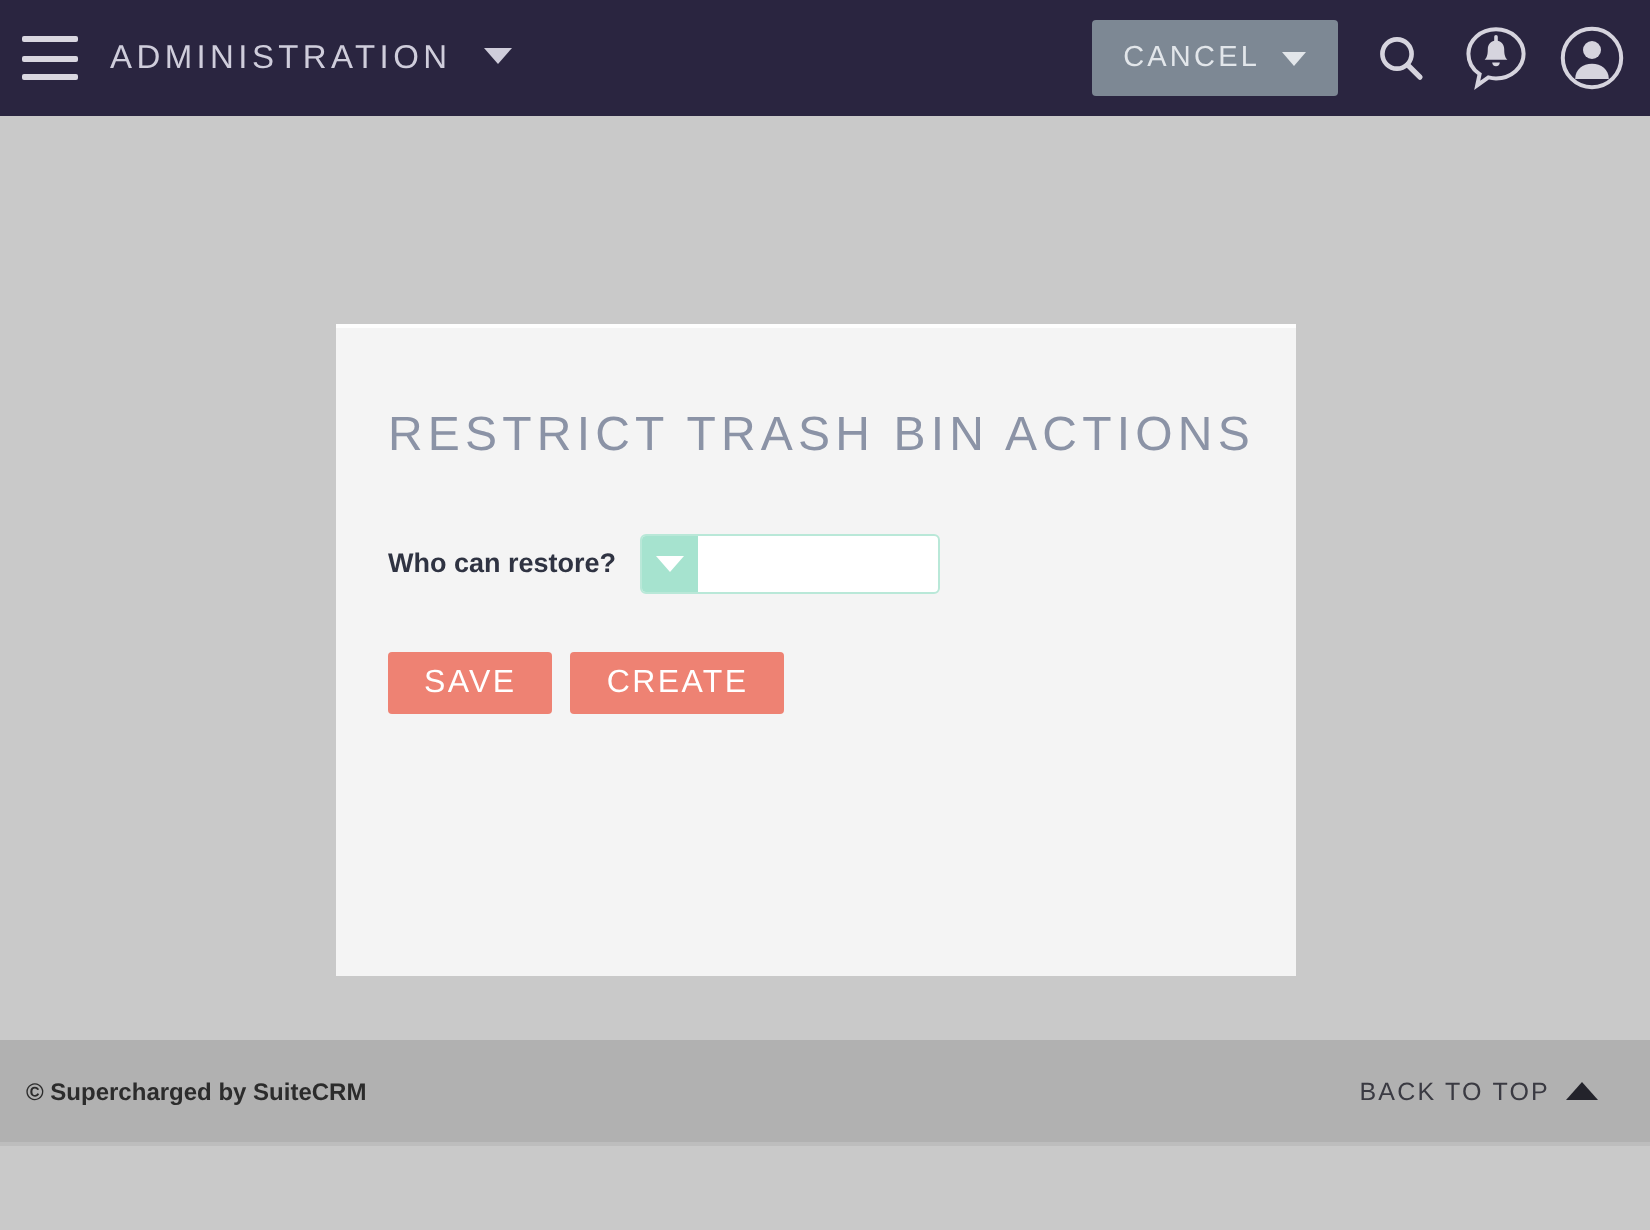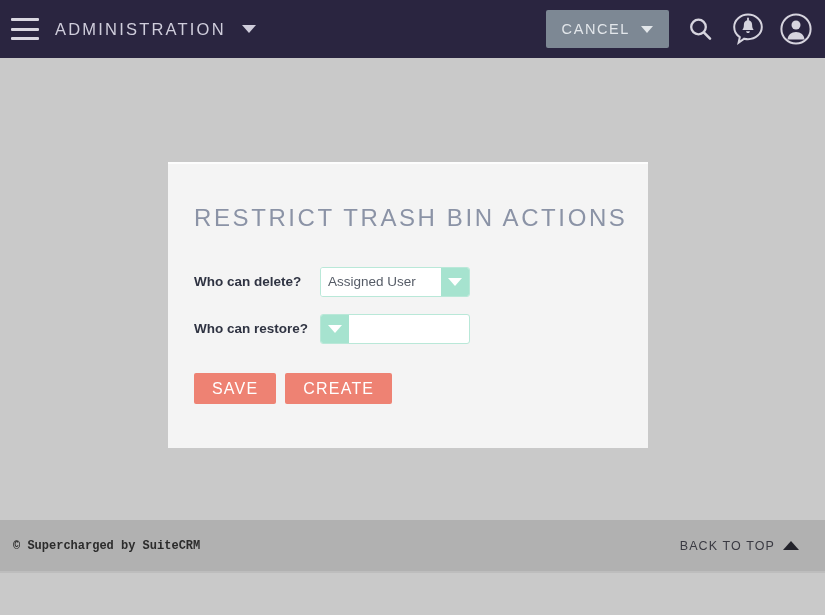--- a/index.html
+++ b/index.html
@@ -106,21 +106,21 @@
     cursor: pointer;
   }
   .icon-btn svg { display: block; }
 
   
   .panel {
     position: absolute;
     left: 168px;
     top: 162px;
     width: 480px;
-    height: 286px;
+    height: 326px;
     background: #f4f4f4;
     border-top: 2px solid #fdfdfd;
   }
 
   .panel-title {
     margin: 40px 0 0 26px;
     color: #8b93a6;
     font-size: 24px;
     font-weight: 400;
     letter-spacing: 2.6px;
@@ -217,21 +217,20 @@
   .footer-left {
     margin-left: 13px;
     display: flex;
     gap: 13px;
   }
   .footer-credit {
     font-size: 12px;
     font-weight: bold;
     color: #2c2c2c;
     white-space: nowrap;
-    font-family: Liberation Mono, monospace;
   }
 
   .footer-right {
     position: absolute;
     right: 26px;
     display: flex;
     align-items: center;
     gap: 8px;
     cursor: pointer;
   }
@@ -306,29 +305,20 @@
 
   </div>
 </div>
 
 <div class="panel">
 
   <h1 class="panel-title">RESTRICT TRASH BIN ACTIONS</h1>
 
   <div class="form-rows">
 
-    <div class="form-row">
-      <div class="form-label">Who can delete?</div>
-      <div class="select-wrap">
-        <div class="select-value">Assigned User</div>
-        <div class="select-arrow">
-            <i></i>
-          </div>
-      </div>
-    </div>
 
     <div class="form-row">
       <div class="form-label">Who can restore?</div>
       <div class="select-wrap">
         <div class="select-arrow">
             <i></i>
           </div>
       </div>
     </div>
 

